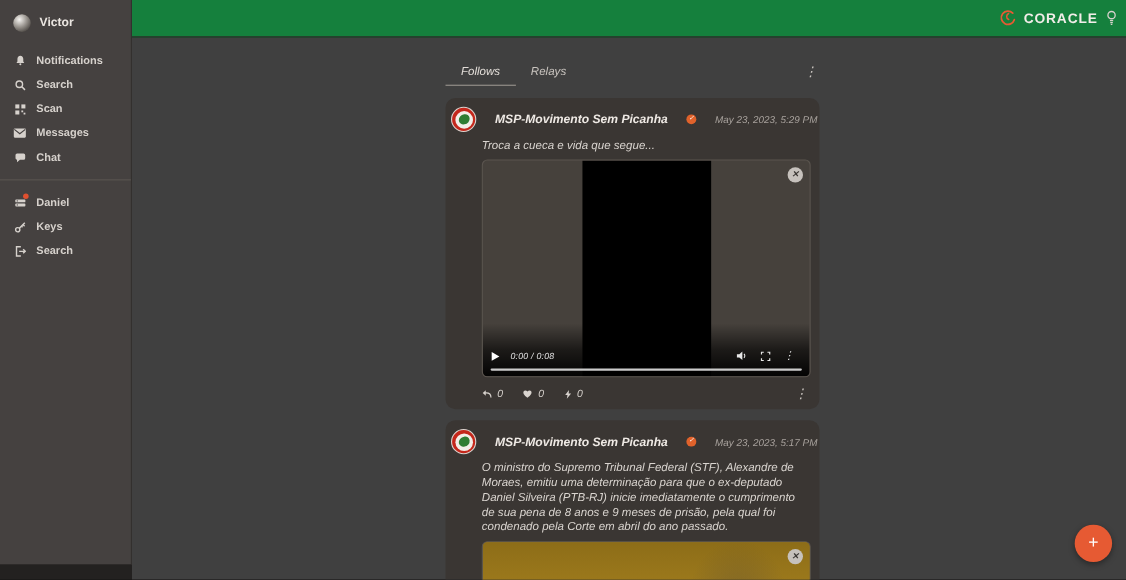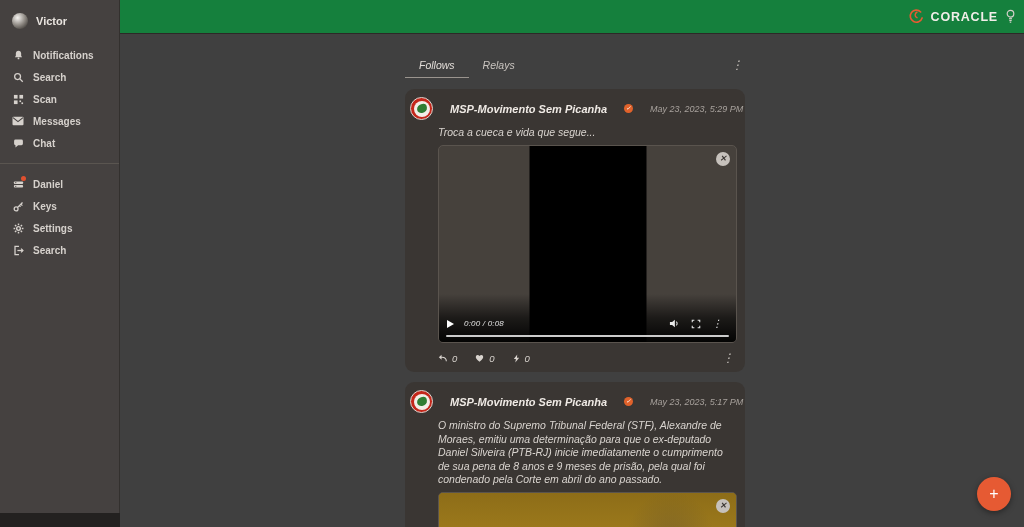--- a/index.html
+++ b/index.html
@@ -200,38 +200,20 @@
       <div class="nav-item">
         <span class="ic">
           <svg width="11" height="11" viewBox="0 0 12 12">
               <circle cx="3.4" cy="8.6" r="2.1" fill="none" stroke="#d6d1cc" stroke-width="1.4"></circle>
               <line x1="5" y1="7" x2="10.4" y2="1.6" stroke="#d6d1cc" stroke-width="1.4"></line>
               <line x1="8.6" y1="3.4" x2="10.2" y2="5" stroke="#d6d1cc" stroke-width="1.4"></line>
               <line x1="7" y1="5" x2="8.2" y2="6.2" stroke="#d6d1cc" stroke-width="1.4"></line>
             </svg>
         </span>
         <span>Keys</span>
-      </div>
-      <div class="nav-item">
-        <span class="ic">
-          <svg width="11" height="11" viewBox="0 0 12 12">
-              <circle cx="6" cy="6" r="2" fill="none" stroke="#d6d1cc" stroke-width="1.5"></circle>
-              <g stroke="#d6d1cc" stroke-width="1.6">
-                <line x1="6" y1="0.6" x2="6" y2="2.4"></line>
-                <line x1="6" y1="9.6" x2="6" y2="11.4"></line>
-                <line x1="0.6" y1="6" x2="2.4" y2="6"></line>
-                <line x1="9.6" y1="6" x2="11.4" y2="6"></line>
-                <line x1="2.2" y1="2.2" x2="3.5" y2="3.5"></line>
-                <line x1="8.5" y1="8.5" x2="9.8" y2="9.8"></line>
-                <line x1="9.8" y1="2.2" x2="8.5" y2="3.5"></line>
-                <line x1="3.5" y1="8.5" x2="2.2" y2="9.8"></line>
-              </g>
-            </svg>
-        </span>
-        <span>Settings</span>
       </div>
       <div class="nav-item">
         <span class="ic">
           <svg width="11" height="11" viewBox="0 0 12 12">
               <path d="M6.5 1.4 H2.2 V10.6 H6.5" fill="none" stroke="#d6d1cc" stroke-width="1.4"></path>
               <line x1="4.8" y1="6" x2="10.8" y2="6" stroke="#d6d1cc" stroke-width="1.4"></line>
               <polyline points="8.8,4 10.8,6 8.8,8" fill="none" stroke="#d6d1cc" stroke-width="1.4"></polyline>
             </svg>
         </span>
         <span>Search</span>

